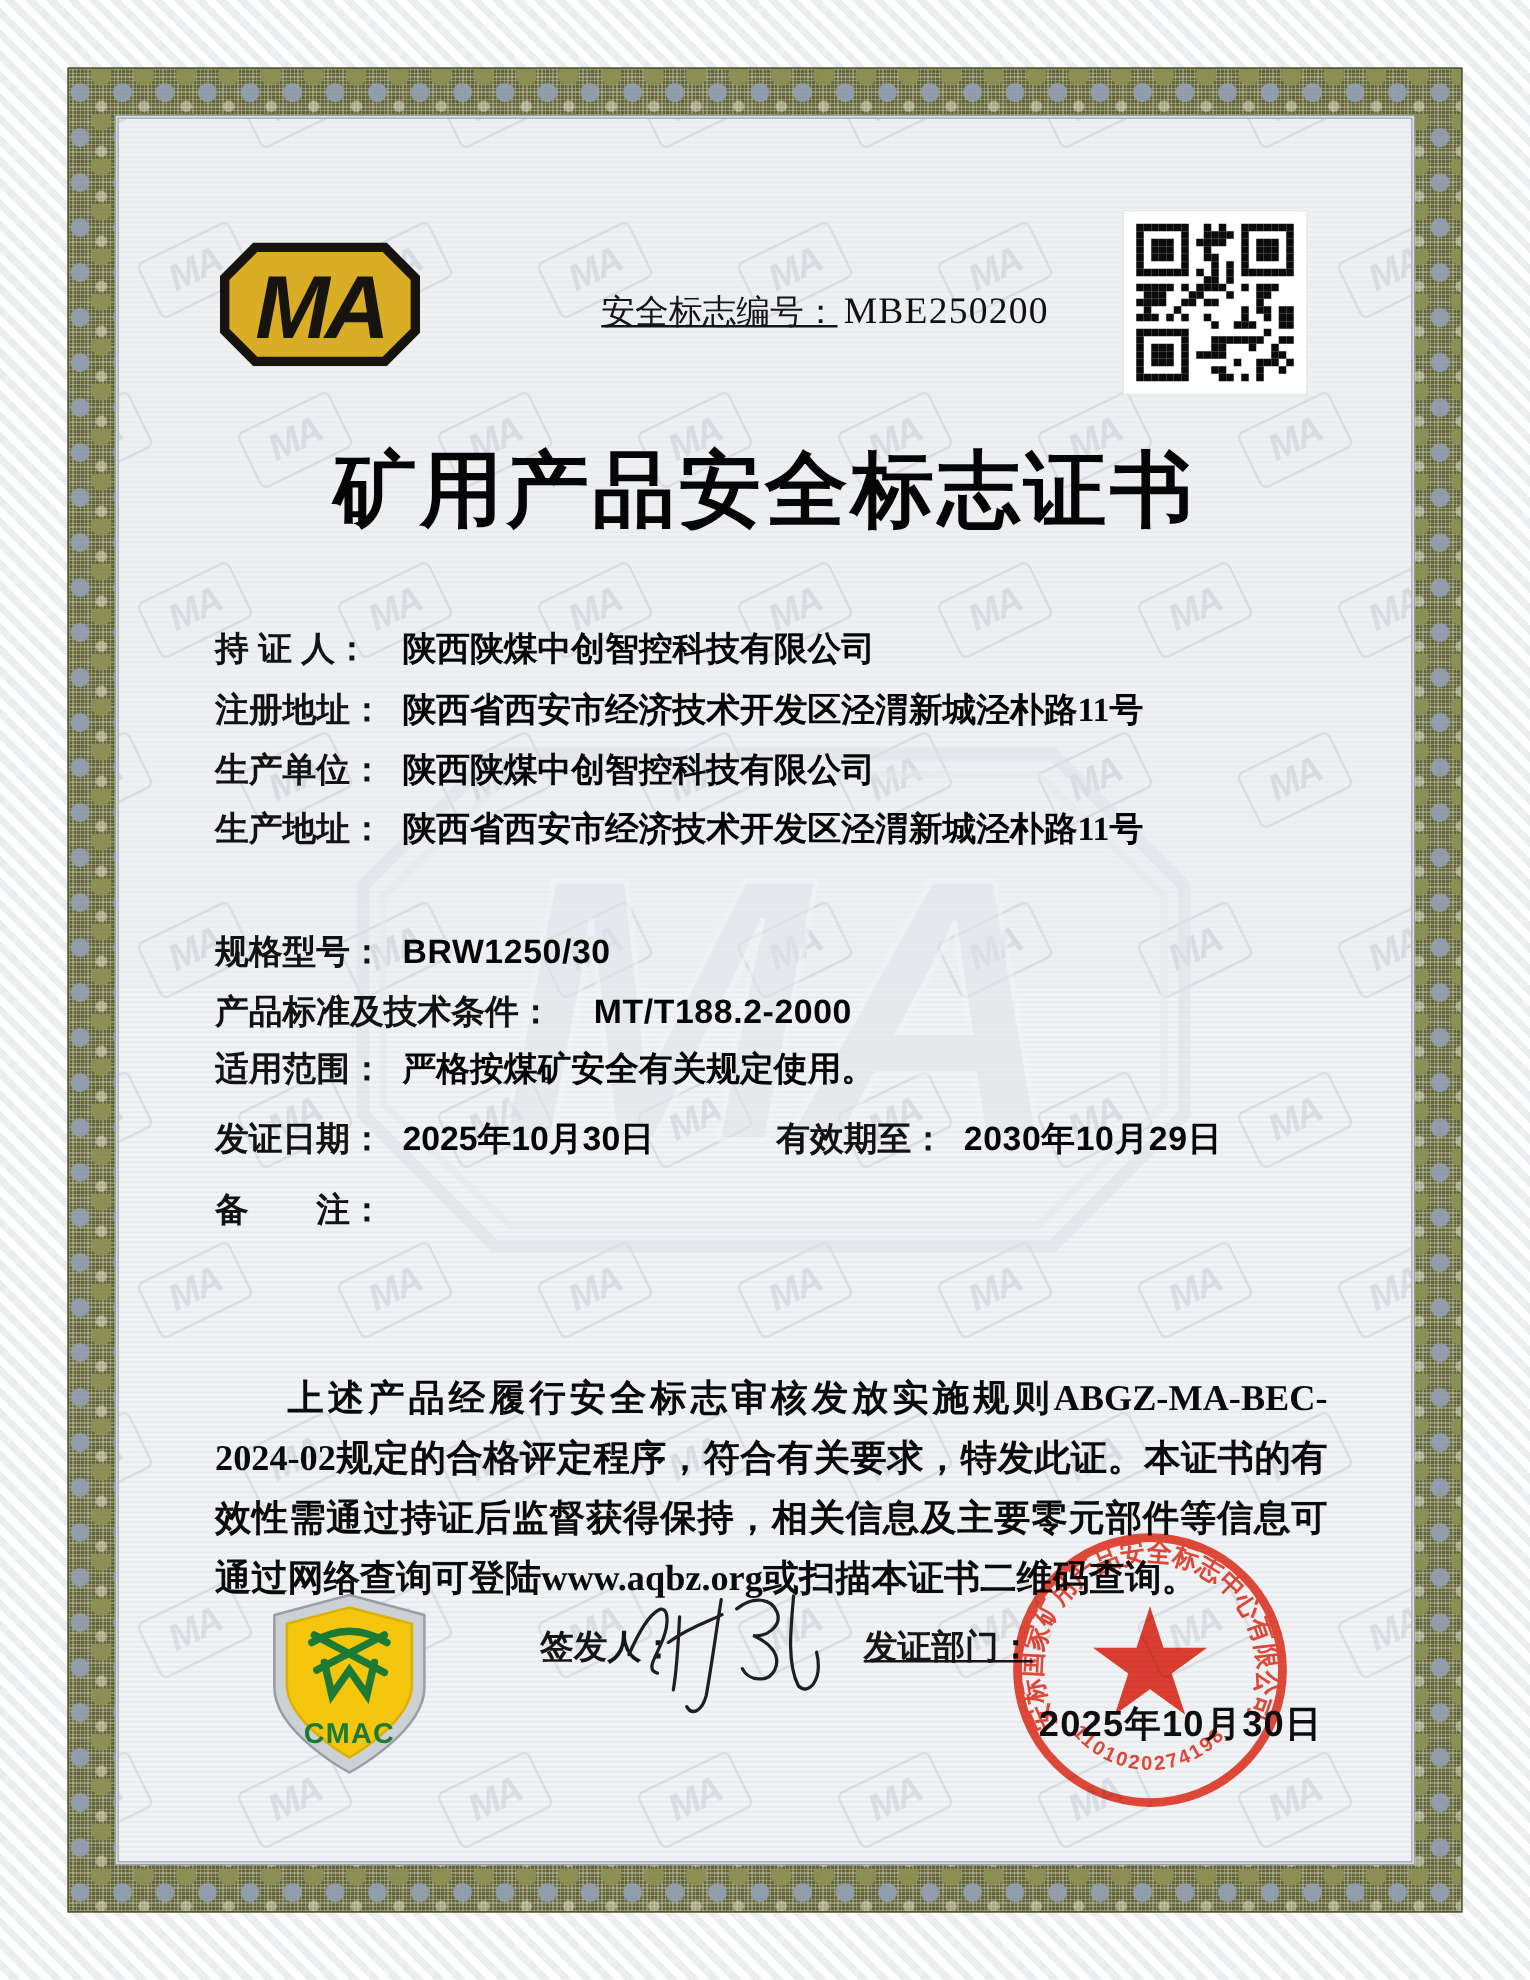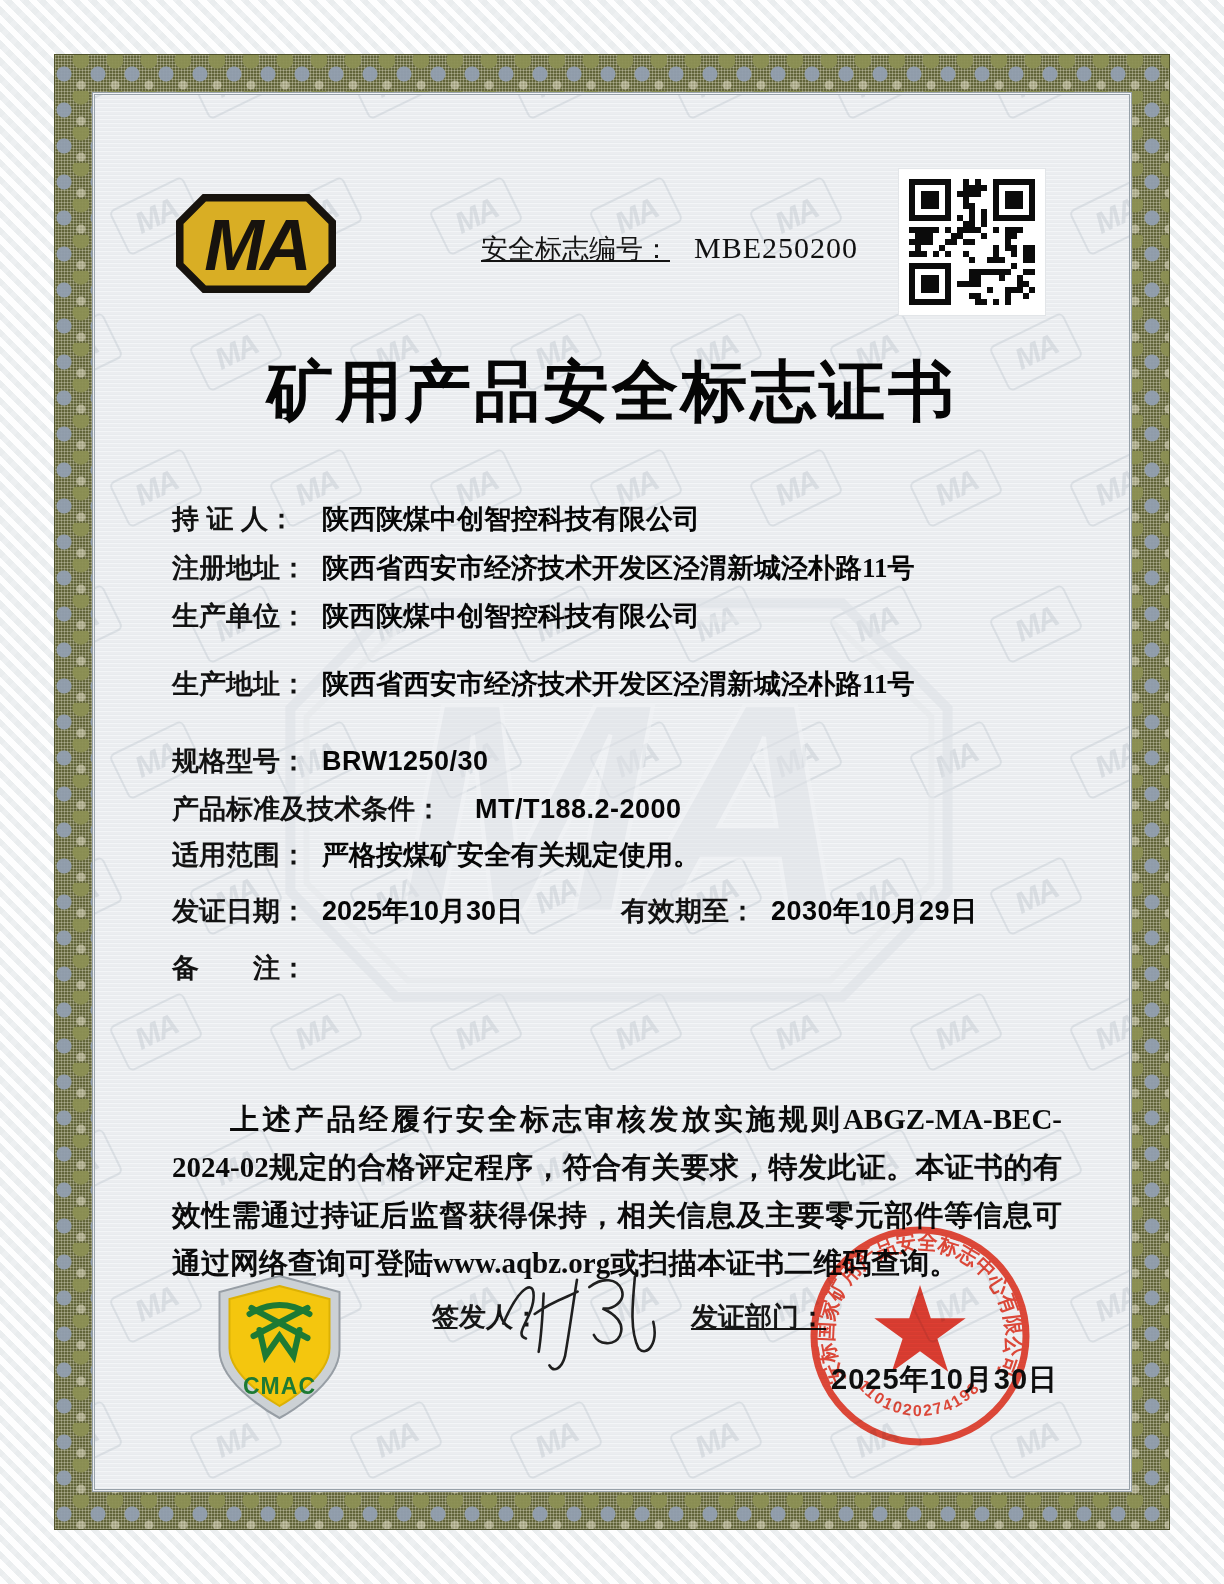--- a/index.html
+++ b/index.html
@@ -23,21 +23,21 @@
   .layer{position:absolute;inset:0;}
   
   .wm{position:absolute;width:78px;height:46px;border:2px solid rgba(168,178,190,.28);border-radius:6px;
       transform:rotate(-26deg);display:flex;align-items:center;justify-content:center;}
   .wm span{font:italic 900 30px "Liberation Sans",sans-serif;color:rgba(168,178,190,.30);letter-spacing:-2px;}
   .ghost{position:absolute;left:179px;top:492px;opacity:.55;}
   
   .malogo{position:absolute;left:81px;top:99px;}
   .certline{position:absolute;left:386px;top:136px;white-space:nowrap;}
   .certline .l{font:400 27px "Liberation Sans",sans-serif;color:#141414;text-decoration:underline;}
-  .certline .v{font:400 30px "Liberation Serif",serif;color:#101010;letter-spacing:1px;margin-left:24px;}
+  .certline .v{font:400 30px "Liberation Serif",serif;color:#101010;letter-spacing:1px;margin-left:5px;}
   .qrbox{position:absolute;left:804px;top:74px;width:146px;height:146px;background:#fff;box-shadow:0 0 0 1px #e2e5e8;}
   .title{position:absolute;left:0;top:252px;width:100%;text-align:center;
     font:800 66px "Liberation Serif",serif;color:#050505;letter-spacing:3px;}
   
   .row{position:absolute;left:77px;display:flex;align-items:baseline;white-space:nowrap;}
   .lab{display:inline-block;width:150px;font:600 27px "Liberation Sans",sans-serif;color:#121212;}
   .val{font:700 27px "Liberation Serif",serif;color:#060606;}
   .val.tech{font:700 27px "Liberation Sans",sans-serif;letter-spacing:.5px;}
   .row.wide .lab{width:303px;}
   .w-iv{display:inline-block;width:299px;font:700 27px "Liberation Sans",sans-serif;color:#060606;}
@@ -526,21 +526,21 @@
       <span class="val">陕西陕煤中创智控科技有限公司</span>
     </div>
     <div class="row" style="top:455px">
       <span class="lab">注册地址：</span>
       <span class="val">陕西省西安市经济技术开发区泾渭新城泾朴路11号</span>
     </div>
     <div class="row" style="top:503px">
       <span class="lab">生产单位：</span>
       <span class="val">陕西陕煤中创智控科技有限公司</span>
     </div>
-    <div class="row" style="top:571px">
+    <div class="row" style="top:550px">
       <span class="lab">生产地址：</span>
       <span class="val">陕西省西安市经济技术开发区泾渭新城泾朴路11号</span>
     </div>
     <div class="row" style="top:648px">
       <span class="lab">规格型号：</span>
       <span class="val tech">BRW1250/30</span>
     </div>
     <div class="row wide" style="top:696px">
       <span class="lab">产品标准及技术条件：</span>
       <span class="val tech">MT/T188.2-2000</span>

